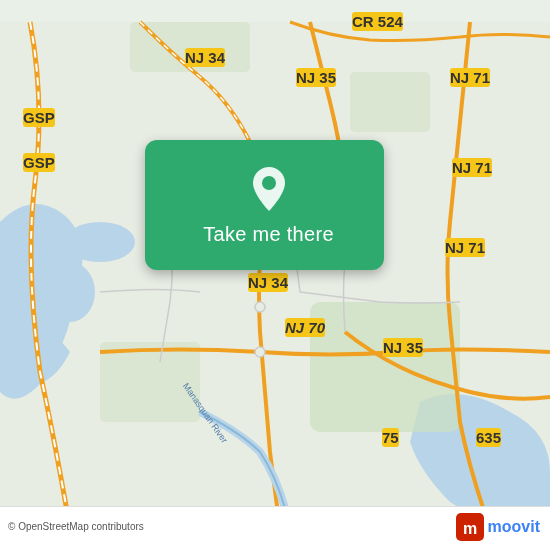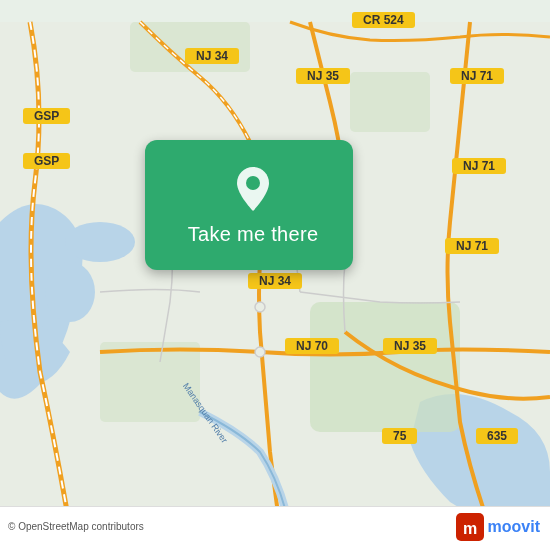--- a/index.html
+++ b/index.html
@@ -26,21 +26,21 @@
       top: 0; left: 0;
       width: 100%;
       height: 100%;
     }
 
     
     .button-overlay {
       position: absolute;
       top: 140px;
       left: 145px;
-      width: 208px;
+      width: 239px;
       height: 130px;
       background: #2eaa6e;
       border-radius: 12px;
       display: flex;
       flex-direction: column;
       align-items: center;
       justify-content: center;
       cursor: pointer;
       box-shadow: 0 4px 12px rgba(0,0,0,0.3);
       padding-left: 8px;
@@ -106,23 +106,23 @@
       font-size: 16px;
       font-weight: bold;
       color: #3b82f6;
     }
 
     
     .route-label {
       position: absolute;
       background: #f5c518;
       color: #333;
-      font-size: 12px;
+      font-size: 15px;
       font-weight: bold;
-      padding: 1px 11px;
+      padding: 1px 0;
       border-radius: 3px;
       white-space: nowrap;
     }
   </style>
 </head>
 <body>
 
 <div id="map-container">
 
   <svg class="map-svg" viewBox="0 0 550 506" xmlns="http://www.w3.org/2000/svg">
@@ -177,21 +177,21 @@
   </svg>
 
   <div class="route-label" style="left:23px; top:108px;">GSP</div>
   <div class="route-label" style="left:23px; top:153px;">GSP</div>
   <div class="route-label" style="left:185px; top:48px;">NJ 34</div>
   <div class="route-label" style="left:296px; top:68px;">NJ 35</div>
   <div class="route-label" style="left:450px; top:68px;">NJ 71</div>
   <div class="route-label" style="left:452px; top:158px;">NJ 71</div>
   <div class="route-label" style="left:445px; top:238px;">NJ 71</div>
   <div class="route-label" style="left:248px; top:273px;">NJ 34</div>
-  <div class="route-label" style="left:285px; top:338px;">NJ 70</div>
+  <div class="route-label" style="left:285px; top:318px;font-style:italic;">NJ 70</div>
   <div class="route-label" style="left:383px; top:338px;">NJ 35</div>
   <div class="route-label" style="left:352px; top:12px;">CR 524</div>
   <div class="route-label" style="left:382px; top:428px;">75</div>
   <div class="route-label" style="left:476px; top:428px;">635</div>
 
   <div style="position:absolute; left:170px; top:408px; transform:rotate(55deg); font-size:9px; color:#5580aa; white-space:nowrap; pointer-events:none;">Manasquan River</div>
 
   <div class="button-overlay">
 
     <svg class="map-pin" viewBox="0 0 40 50" xmlns="http://www.w3.org/2000/svg">

